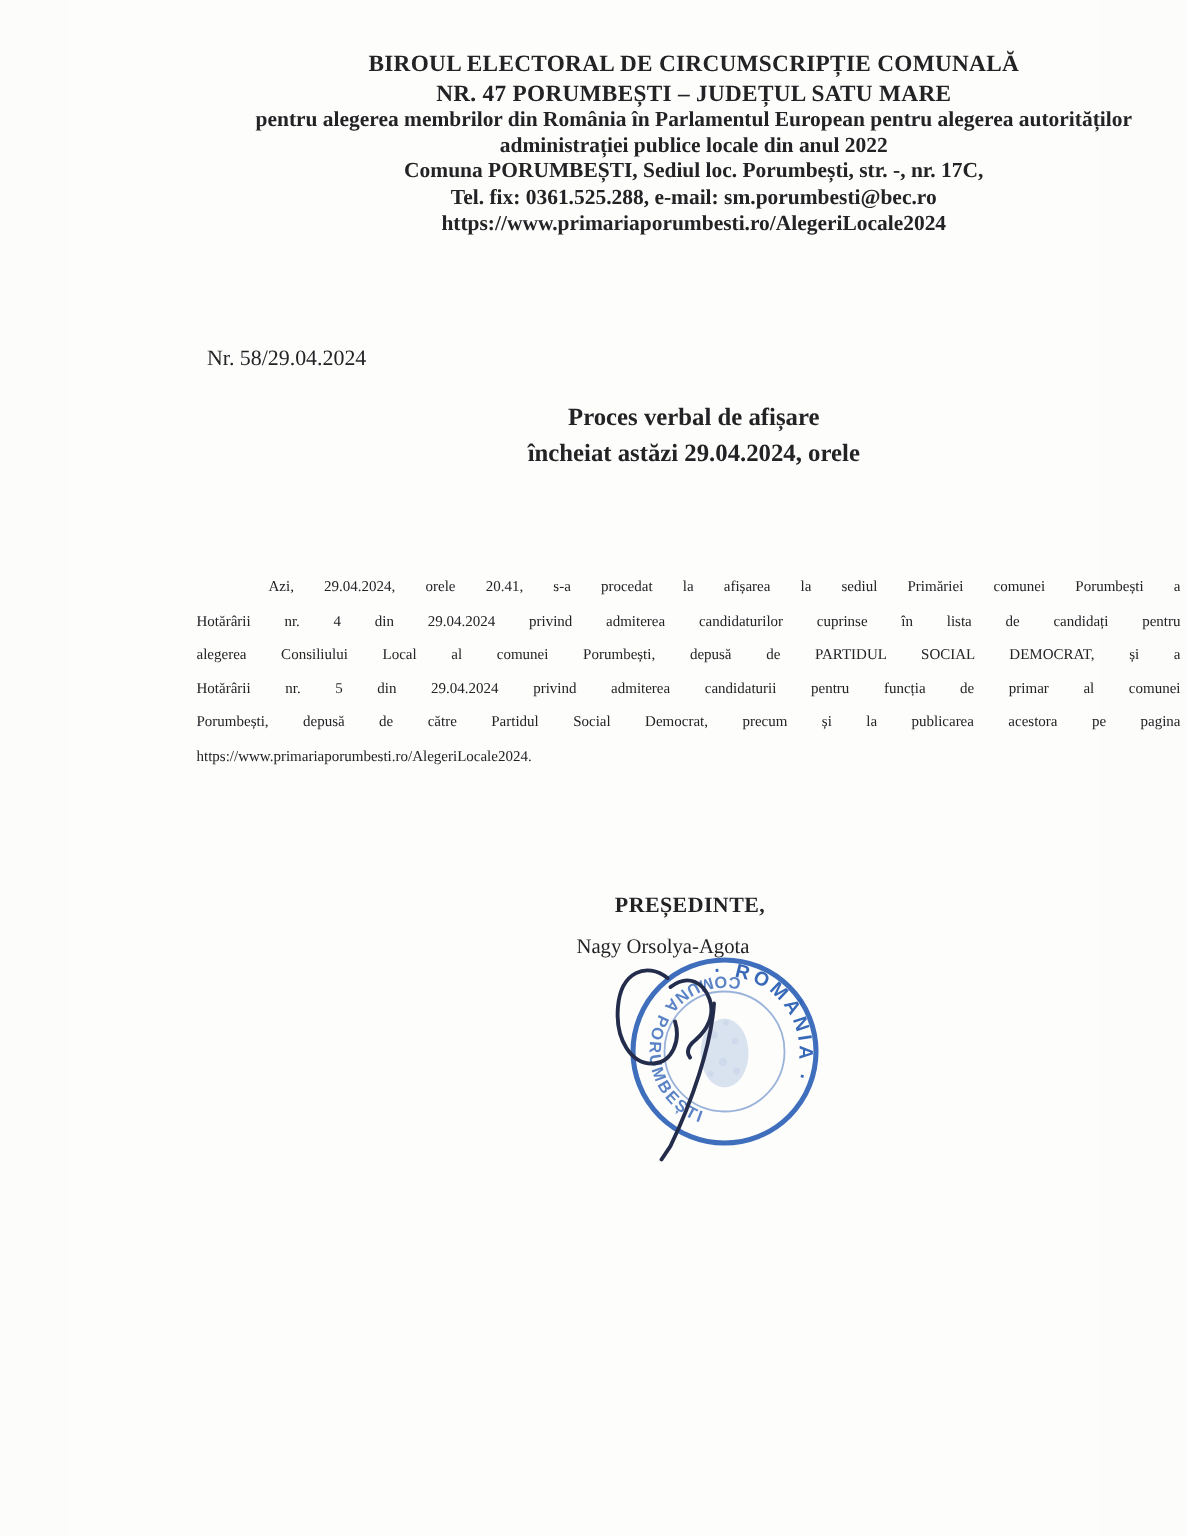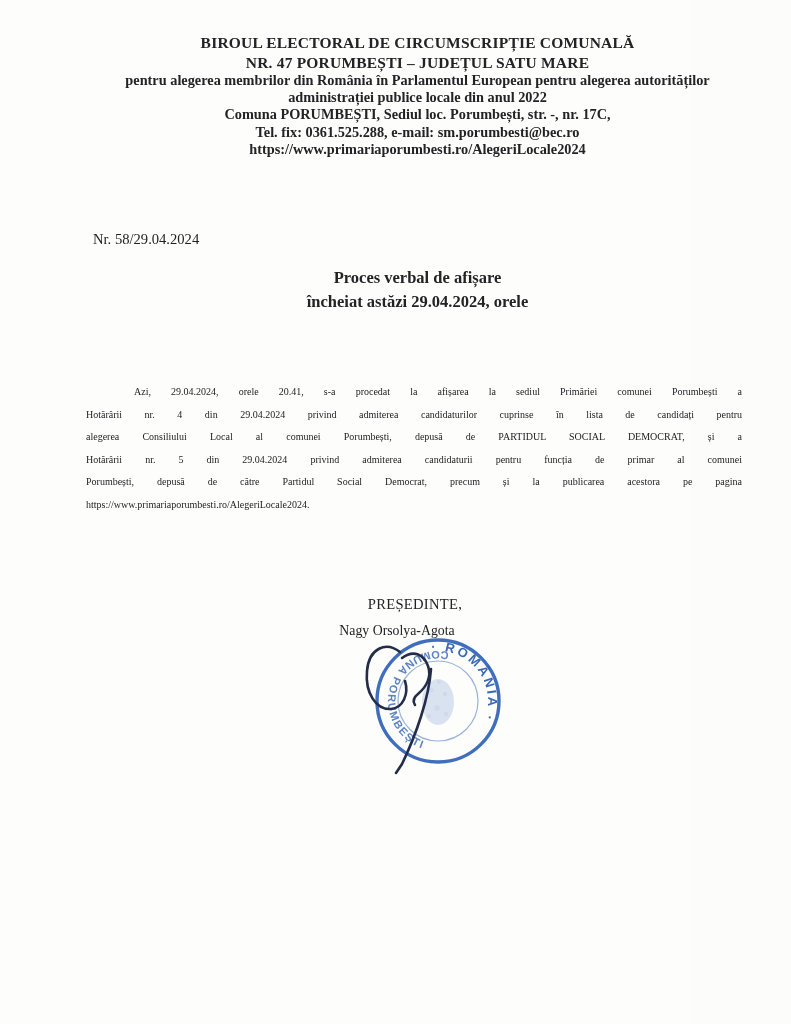--- a/index.html
+++ b/index.html
@@ -7,20 +7,21 @@
     width: 791px; height: 1024px;
     background: #fcfcfb;
     font-family: "Liberation Serif", serif;
     color: #232326;
     overflow: hidden;
   }
   .page {
     position: relative;
     width: 689px; height: 1024px;
     background: #fdfdfc;
+    margin-left: 45px;
   }
   
   .header {
     position: absolute; top: 33px; left: 90px; width: 655px;
     text-align: center; font-weight: bold;
   }
   .header-line-lg { font-size: 15.5px; line-height: 19.5px; letter-spacing: 0.2px; }
   .header-line-sm { font-size: 14.3px; line-height: 17.2px; }
   
   .ref-number {
@@ -37,21 +38,21 @@
   .body-text {
     position: absolute; top: 381px; left: 86px; width: 656px;
     font-size: 10px; line-height: 22.6px;
   }
   .body-line { text-align: justify; text-align-last: justify; }
   .body-line.first { text-indent: 48px; }
   .body-line.last { text-align: left; text-align-last: left; }
   
   .president-role {
     position: absolute; top: 596px; left: 90px; width: 650px;
-    text-align: center; font-weight: normal; font-size: 14.6px;
+    text-align: center; font-weight: bold; font-size: 14.6px;
     letter-spacing: 0.3px;
   }
   .signer-name {
     position: absolute; top: 623px; left: 72px; width: 650px;
     text-align: center; font-size: 13.8px;
   }
   
   .stamp-wrap {
     position: absolute; top: 620px; left: 353px;
     width: 172px; height: 164px;

